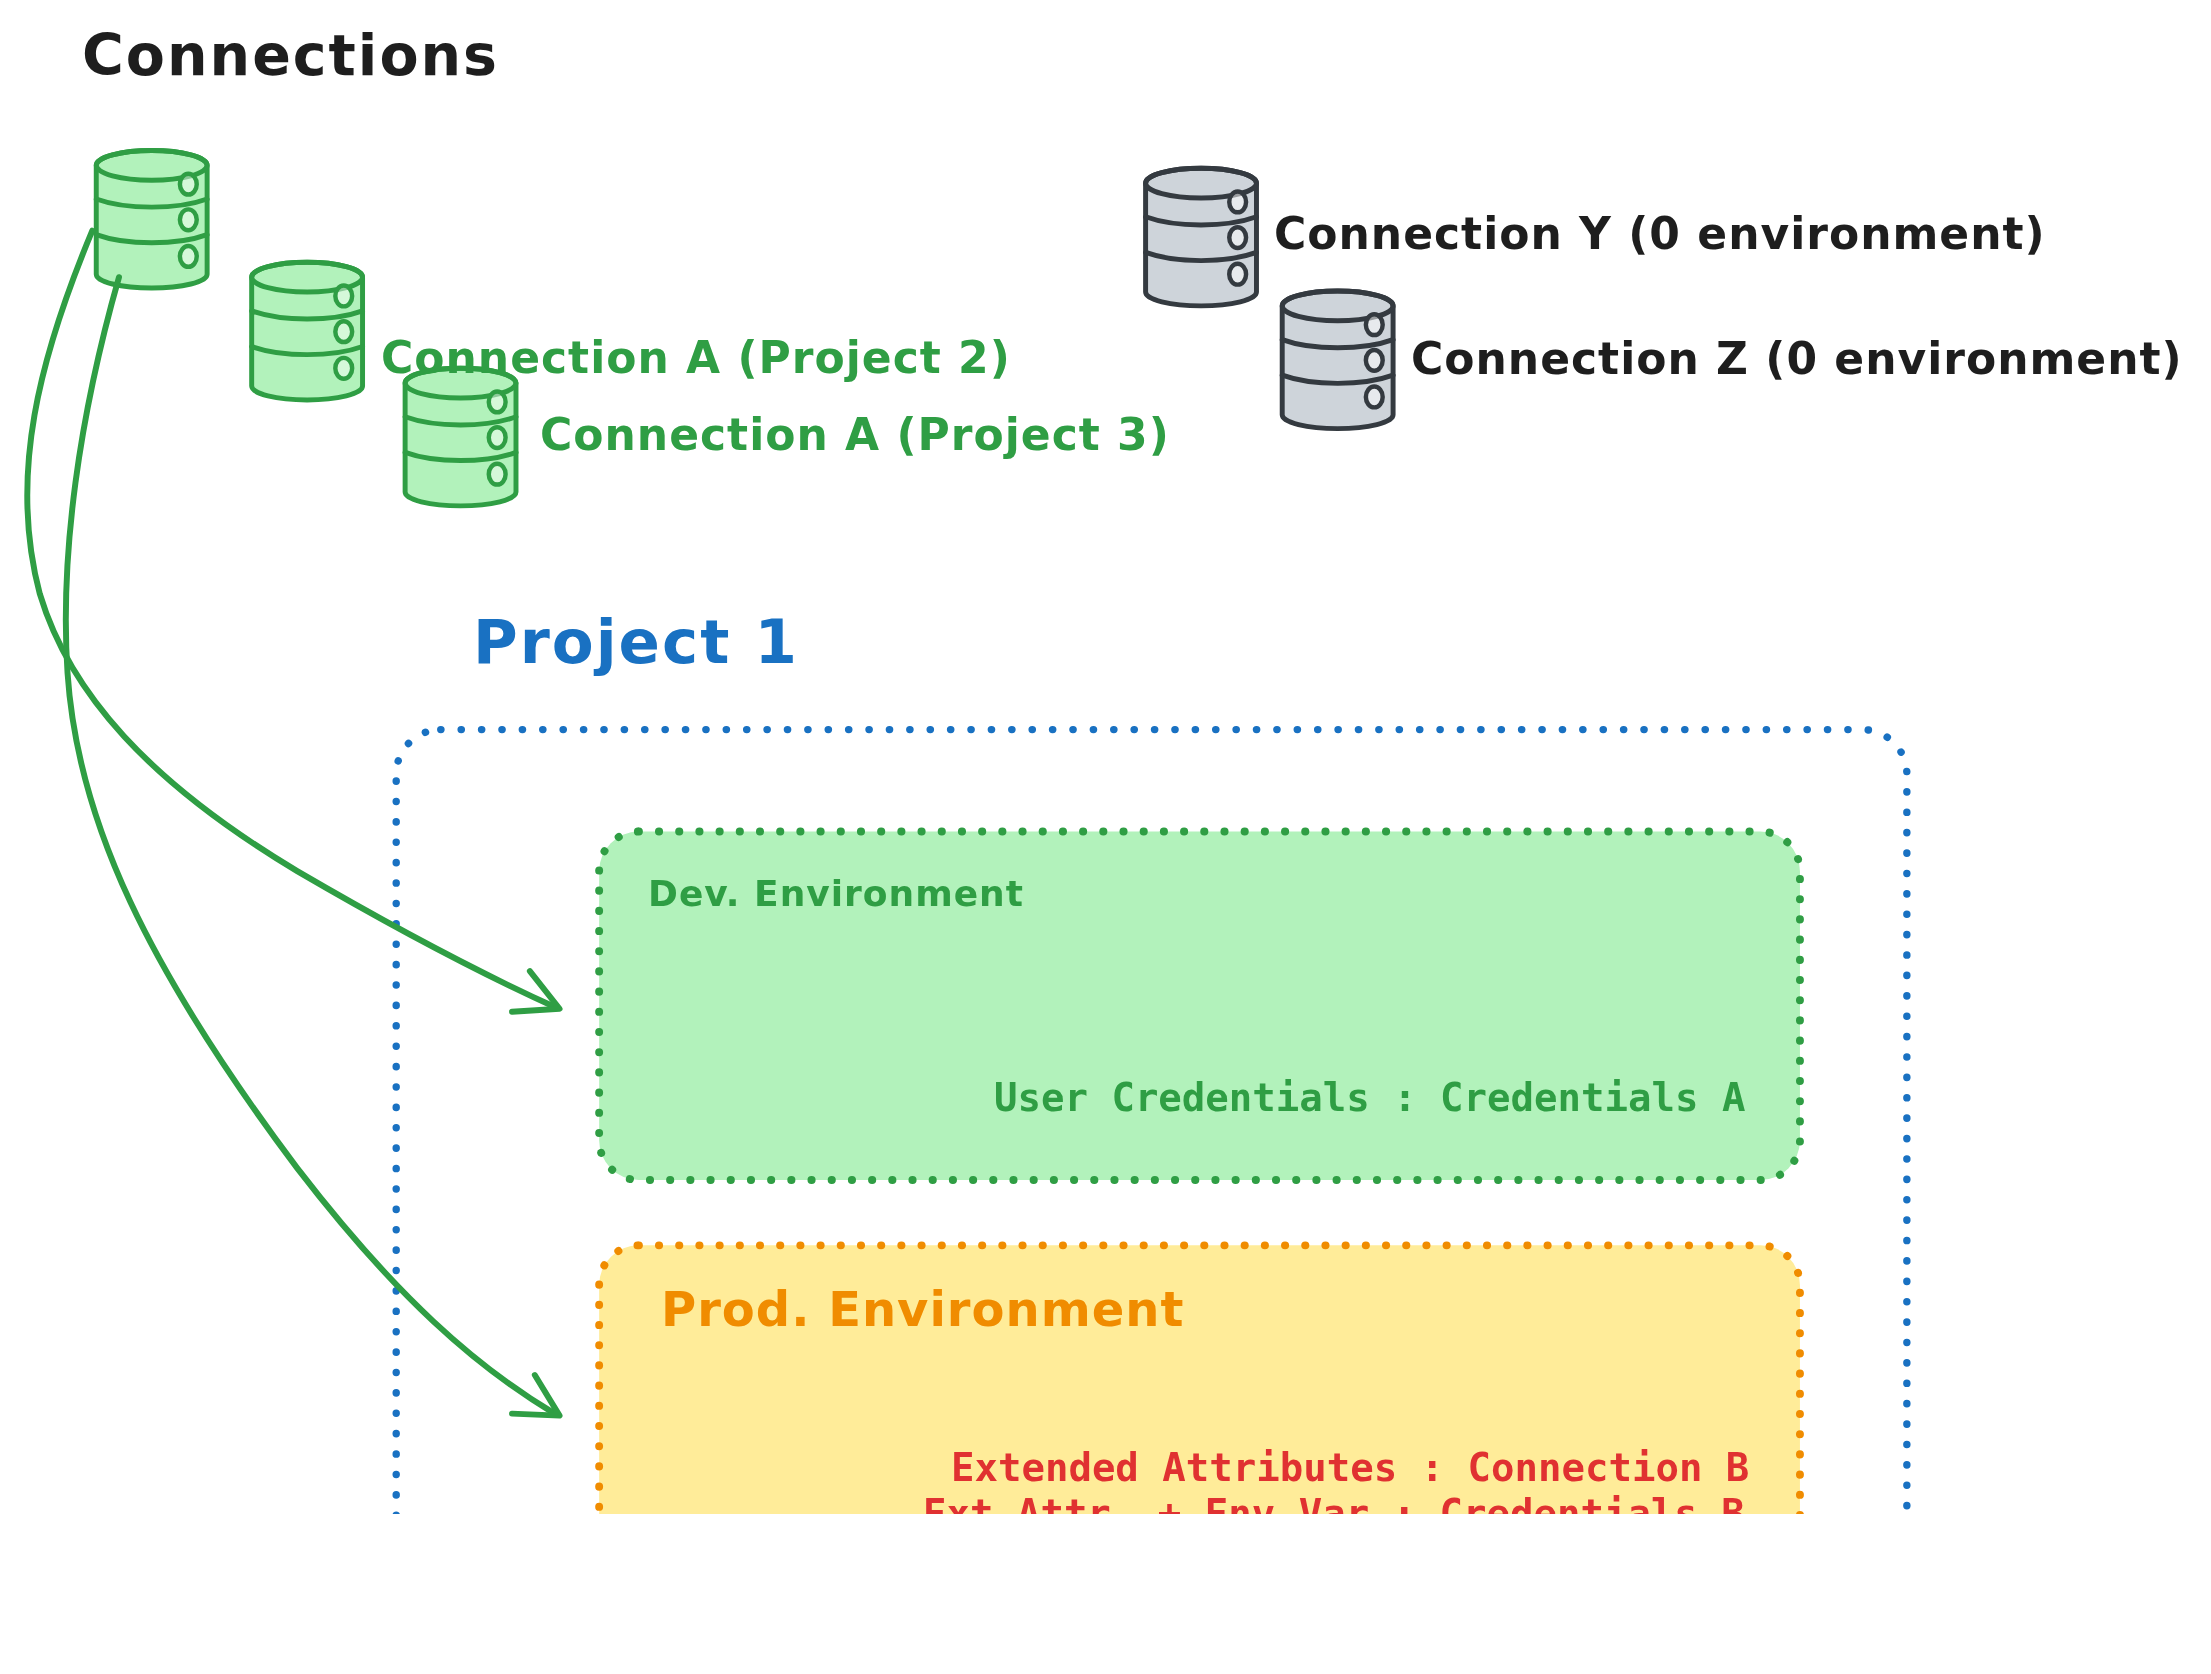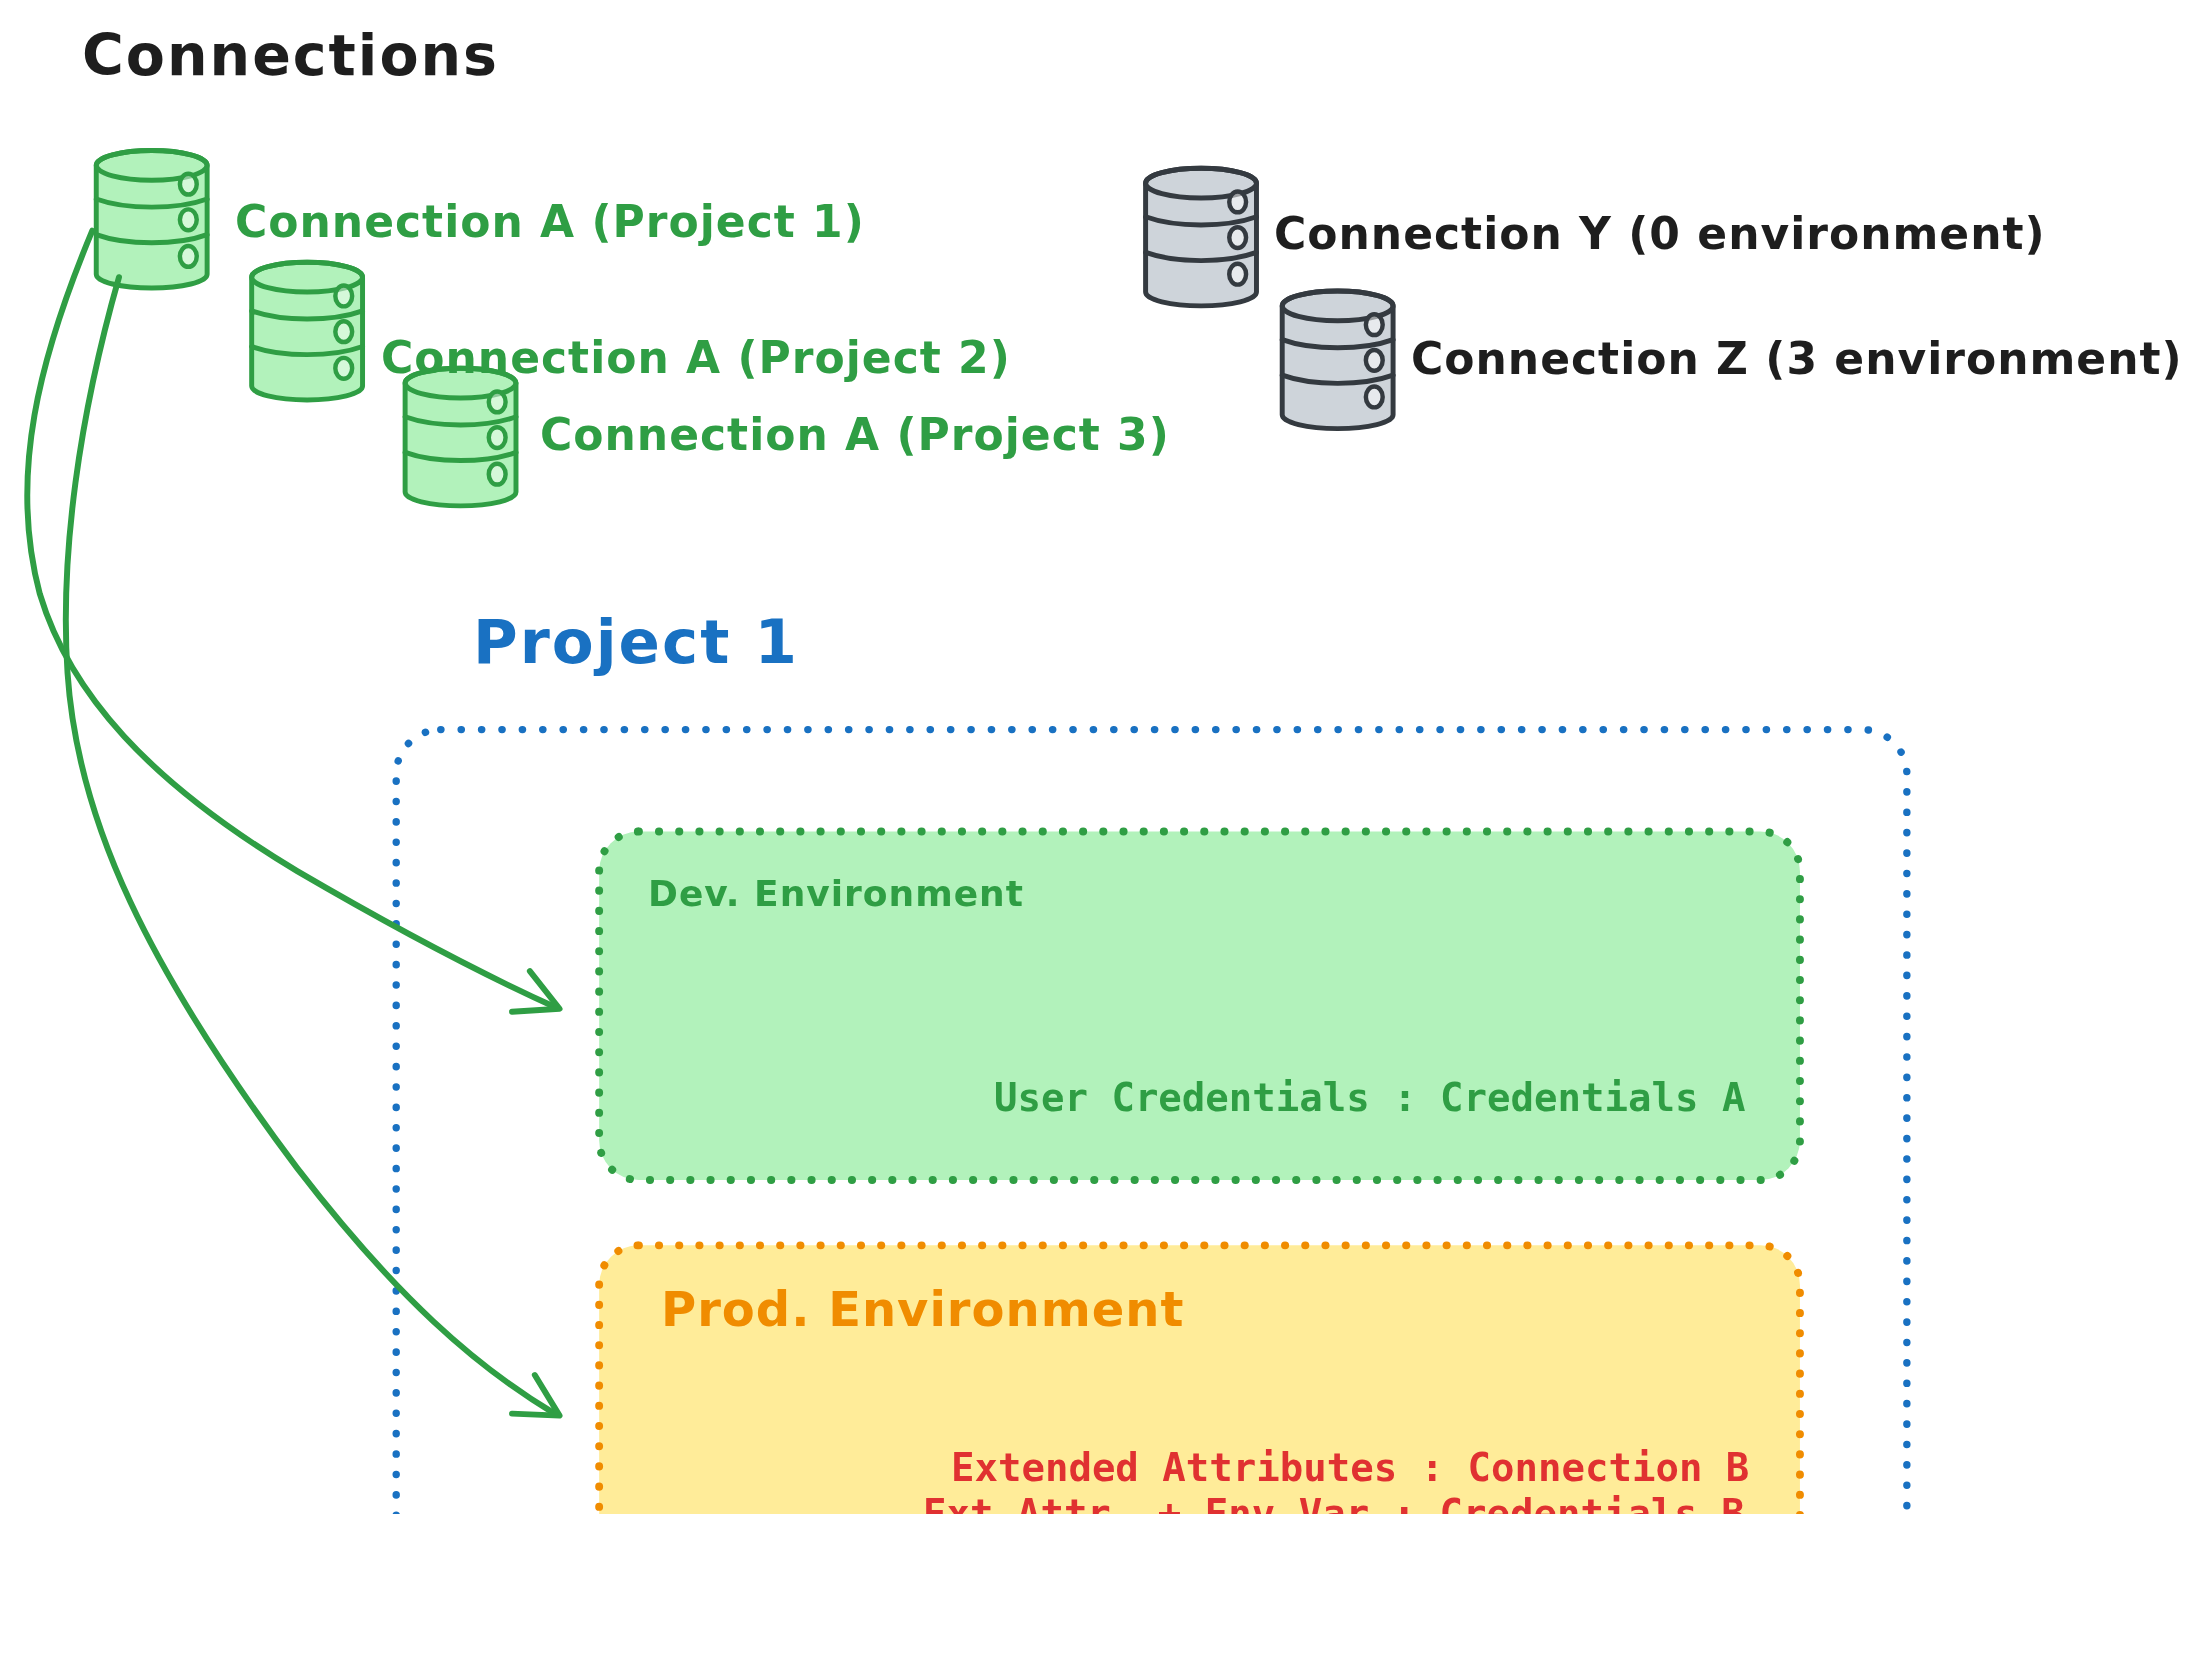--- a/index.html
+++ b/index.html
@@ -136,26 +136,25 @@
       <path class="arrow" d="M 535 981 L 565 1019 L 517 1022"></path>
     </g>
     <g>
       <path class="arrow" d="M 120 280 C 80 420, 60 560, 68 680 C 78 830, 150 980, 300 1180 C 400 1310, 480 1380, 560 1428"></path>
       <path class="arrow" d="M 540 1389 L 565 1430 L 517 1428"></path>
     </g>
   </svg>
 
   <div class="txt hand" id="t-connections">Connections</div>
 
-  <div class="txt hand green-label" id="t-conn-a1">Connection A (Project 1)</div>
   <div class="txt hand green-label" id="t-conn-a2">Connection A (Project 2)</div>
   <div class="txt hand green-label" id="t-conn-a3">Connection A (Project 3)</div>
 
   <div class="txt hand ink-label" id="t-conn-y">Connection Y (0 environment)</div>
-  <div class="txt hand ink-label" id="t-conn-z">Connection Z (3 environment)</div>
+  <div class="txt hand ink-label" id="t-conn-z">Connection Z (0 environment)</div>
 
   <div class="txt hand" id="t-project">Project 1</div>
 
   <div class="txt hand" id="t-dev-title">Dev. Environment</div>
   <div class="txt mono" id="t-dev-line">User Credentials : Credentials A</div>
 
   <div class="txt hand" id="t-prod-title">Prod. Environment</div>
   <div class="txt mono" id="t-prod-line1">Extended Attributes : Connection B</div>
   <div class="txt mono" id="t-prod-line2">Ext.Attr. + Env.Var : Credentials B</div>
 

